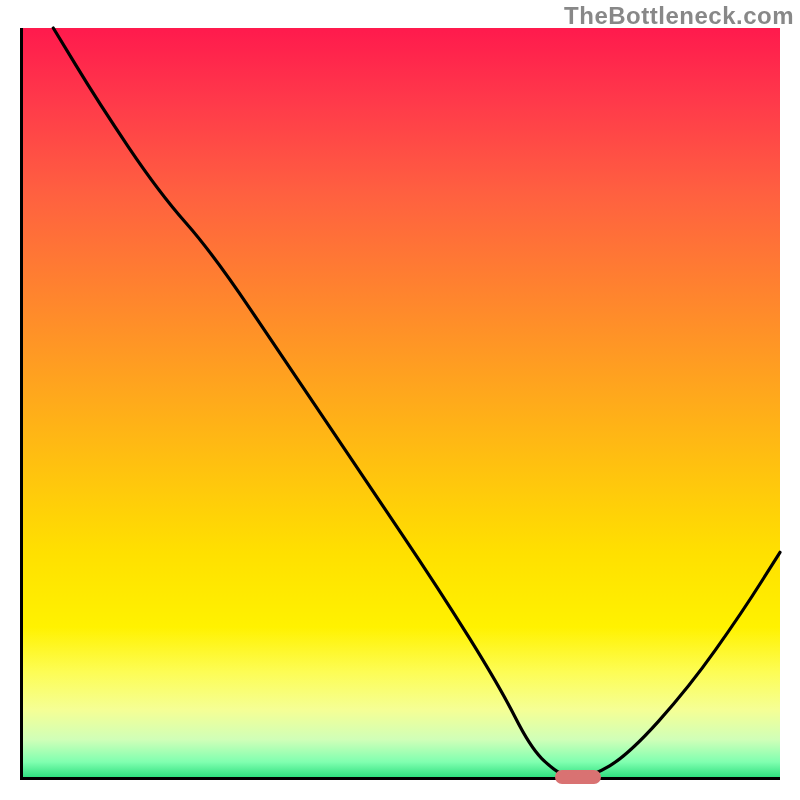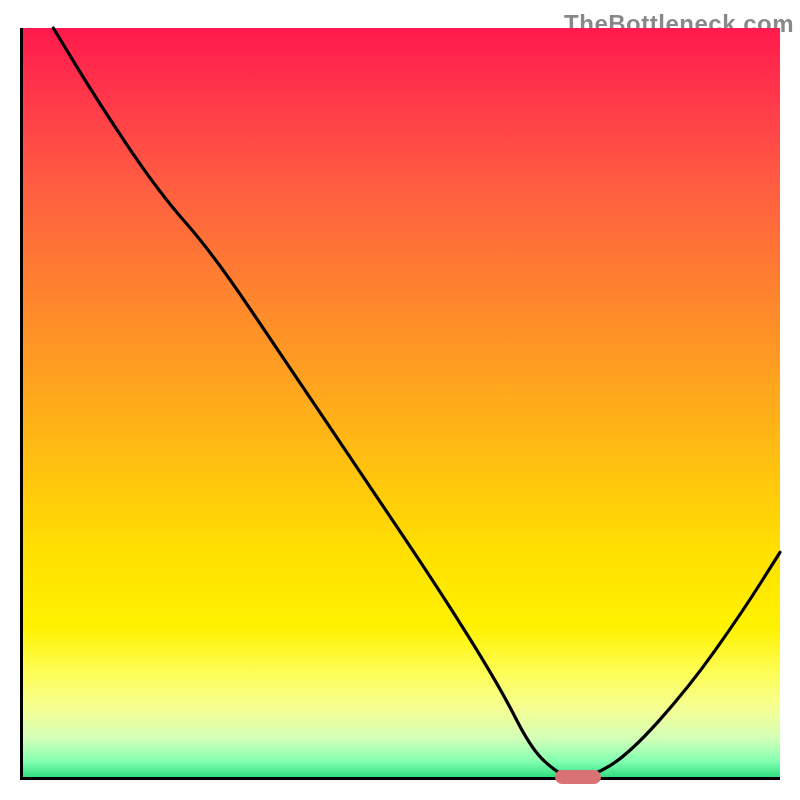--- a/index.html
+++ b/index.html
@@ -5,21 +5,21 @@
   * { margin: 0; padding: 0; box-sizing: border-box; }
   html, body { width: 800px; height: 800px; overflow: hidden; background: #fff; }
   .container {
     position: relative;
     width: 800px;
     height: 800px;
     background: #fff;
   }
   .watermark {
     position: absolute;
-    top: 10px;
+    top: 2px;
     right: 6px;
     font-family: Arial, Helvetica, sans-serif;
     font-size: 24px;
     font-weight: bold;
     color: #888;
     letter-spacing: 0.5px;
   }
   .plot-area {
     position: absolute;
     left: 20px;

